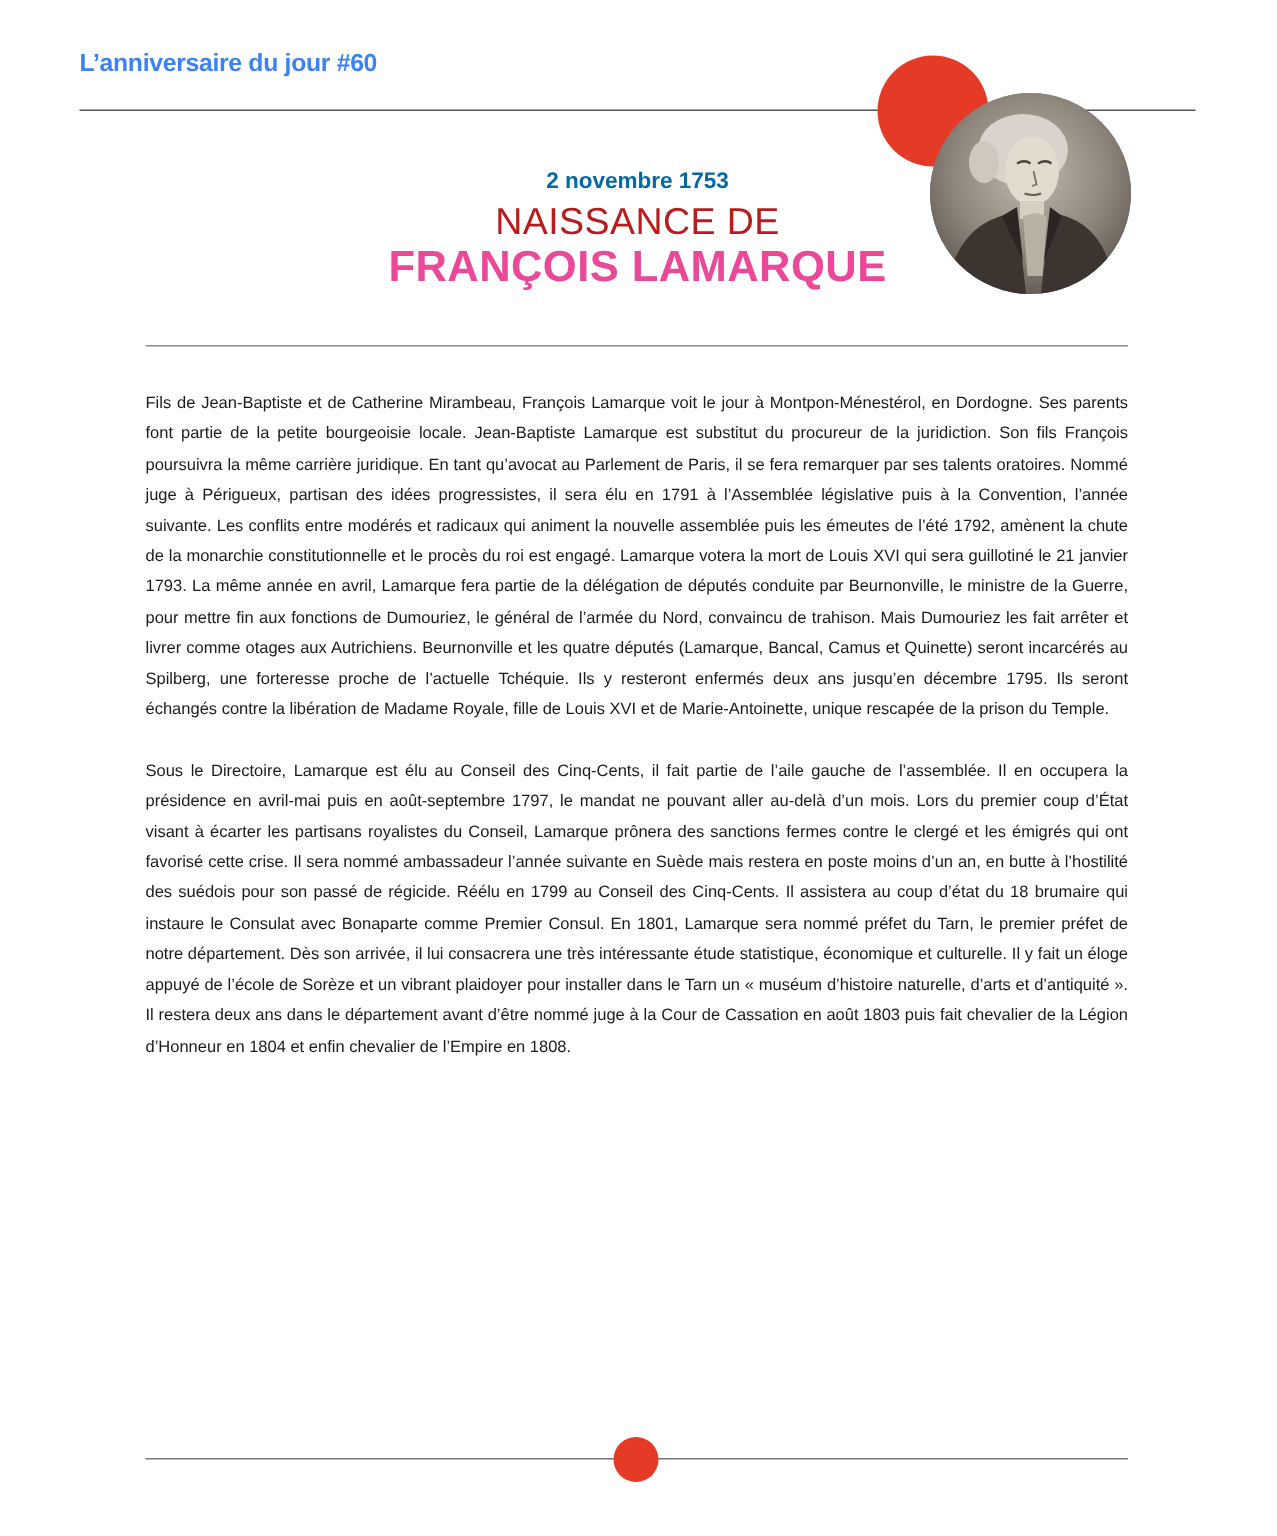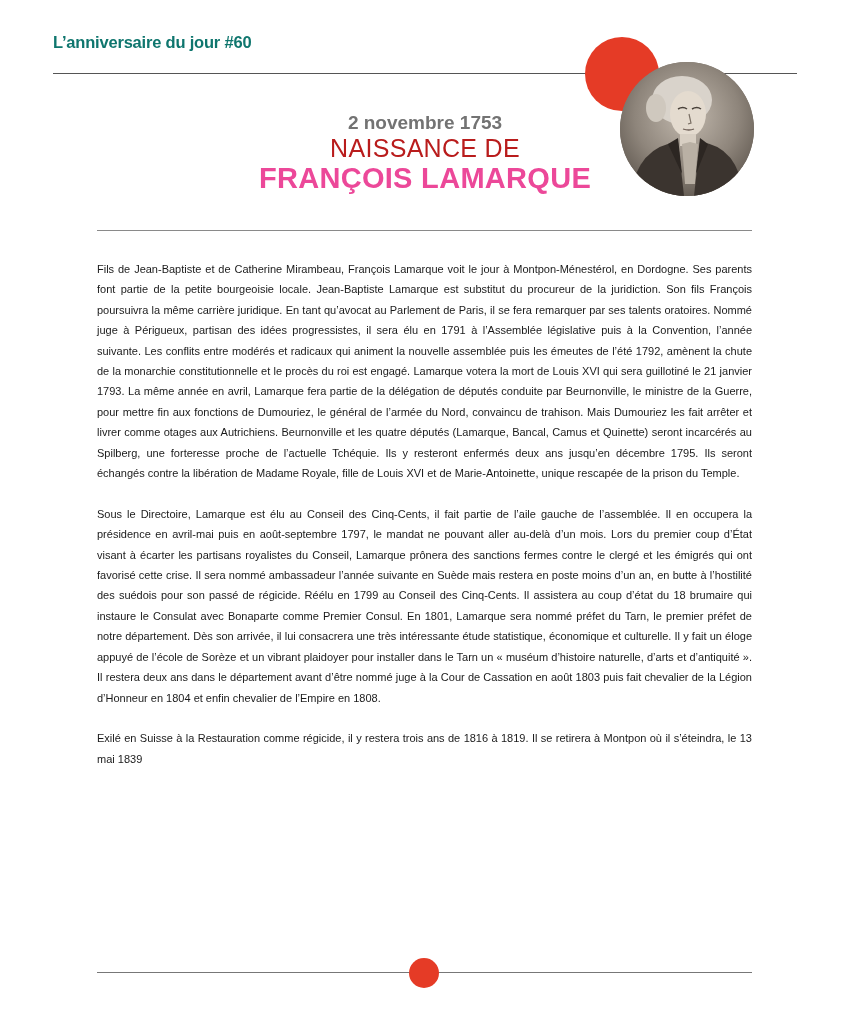--- a/index.html
+++ b/index.html
@@ -1,23 +1,23 @@
 <!DOCTYPE html>
 <html><head>
 <meta charset="utf-8">
 <style>
   html, body { margin: 0; padding: 0; background: #ffffff; }
   body { width: 851px; height: 1024px; position: relative; overflow: hidden; font-family: "Liberation Sans", sans-serif; }
-  .kicker { position: absolute; left: 53px; top: 33px; font-size: 16.5px; font-weight: bold; color: #0f766e; letter-spacing: -0.2px; }
+  .kicker { position: absolute; left: 53px; top: 33px; font-size: 16.5px; font-weight: bold; color: #3b82f6; letter-spacing: -0.2px; }
   .top-rule { position: absolute; left: 53px; top: 73px; width: 744px; height: 1px; background: #555555; }
   .red-disc { position: absolute; left: 585px; top: 37px; width: 74px; height: 74px; border-radius: 50%; background: #e53b26; }
   .portrait { position: absolute; left: 620px; top: 62px; width: 134px; height: 134px; border-radius: 50%; overflow: hidden; background: radial-gradient(circle at 50% 40%, #b7aea3 0%, #8d847a 45%, #5a524b 100%); }
   .portrait svg { width: 100%; height: 100%; display: block; }
   .title-block { position: absolute; left: 200px; width: 450px; text-align: center; }
-  .date { top: 112px; font-size: 19px; font-weight: bold; color: #737373; }
+  .date { top: 112px; font-size: 15px; font-weight: bold; color: #0369a1; }
   .naissance { top: 134px; font-size: 25px; color: #b91c1c; letter-spacing: 0.3px; }
   .name { top: 162px; font-size: 29px; font-weight: bold; color: #ec4899; letter-spacing: 0.3px; }
   .mid-rule { position: absolute; left: 97px; top: 230px; width: 655px; height: 1px; background: #8a8a8a; }
   .body { position: absolute; left: 97px; top: 259px; width: 655px; font-size: 11px; line-height: 20.4px; color: #1a1a1a; text-align: justify; }
   .body p { margin: 0 0 20.4px 0; }
   .bottom-rule { position: absolute; left: 97px; top: 972px; width: 655px; height: 1px; background: #777777; }
   .bottom-dot { position: absolute; left: 409px; top: 958px; width: 30px; height: 30px; border-radius: 50%; background: #e53b26; }
 </style>
 </head>
 <body>
@@ -58,17 +58,16 @@
 
 <div class="title-block date">2 novembre 1753</div>
 <div class="title-block naissance">NAISSANCE DE</div>
 <div class="title-block name">FRANÇOIS LAMARQUE</div>
 
 <div class="mid-rule"></div>
 
 <div class="body">
   <p>Fils de Jean-Baptiste et de Catherine Mirambeau, François Lamarque voit le jour à Montpon-Ménestérol, en Dordogne. Ses parents font partie de la petite bourgeoisie locale. Jean-Baptiste Lamarque est substitut du procureur de la juridiction. Son fils François poursuivra la même carrière juridique. En tant qu’avocat au Parlement de Paris, il se fera remarquer par ses talents oratoires. Nommé juge à Périgueux, partisan des idées progressistes, il sera élu en 1791 à l’Assemblée législative puis à la Convention, l’année suivante. Les conflits entre modérés et radicaux qui animent la nouvelle assemblée puis les émeutes de l’été 1792, amènent la chute de la monarchie constitutionnelle et le procès du roi est engagé. Lamarque votera la mort de Louis XVI qui sera guillotiné le 21 janvier 1793. La même année en avril, Lamarque fera partie de la délégation de députés conduite par Beurnonville, le ministre de la Guerre, pour mettre fin aux fonctions de Dumouriez, le général de l’armée du Nord, convaincu de trahison. Mais Dumouriez les fait arrêter et livrer comme otages aux Autrichiens. Beurnonville et les quatre députés (Lamarque, Bancal, Camus et Quinette) seront incarcérés au Spilberg, une forteresse proche de l’actuelle Tchéquie. Ils y resteront enfermés deux ans jusqu’en décembre 1795. Ils seront échangés contre la libération de Madame Royale, fille de Louis XVI et de Marie-Antoinette, unique rescapée de la prison du Temple.</p>
   <p>Sous le Directoire, Lamarque est élu au Conseil des Cinq-Cents, il fait partie de l’aile gauche de l’assemblée. Il en occupera la présidence en avril-mai puis en août-septembre 1797, le mandat ne pouvant aller au-delà d’un mois. Lors du premier coup d’État visant à écarter les partisans royalistes du Conseil, Lamarque prônera des sanctions fermes contre le clergé et les émigrés qui ont favorisé cette crise. Il sera nommé ambassadeur l’année suivante en Suède mais restera en poste moins d’un an, en butte à l’hostilité des suédois pour son passé de régicide. Réélu en 1799 au Conseil des Cinq-Cents. Il assistera au coup d’état du 18 brumaire qui instaure le Consulat avec Bonaparte comme Premier Consul. En 1801, Lamarque sera nommé préfet du Tarn, le premier préfet de notre département. Dès son arrivée, il lui consacrera une très intéressante étude statistique, économique et culturelle. Il y fait un éloge appuyé de l’école de Sorèze et un vibrant plaidoyer pour installer dans le Tarn un « muséum d’histoire naturelle, d’arts et d’antiquité ». Il restera deux ans dans le département avant d’être nommé juge à la Cour de Cassation en août 1803 puis fait chevalier de la Légion d’Honneur en 1804 et enfin chevalier de l’Empire en 1808.</p>
-  <p>Exilé en Suisse à la Restauration comme régicide, il y restera trois ans de 1816 à 1819. Il se retirera à Montpon où il s’éteindra, le 13 mai 1839</p>
 </div>
 
 <div class="bottom-rule"></div>
 <div class="bottom-dot"></div>
 
 </body></html>

